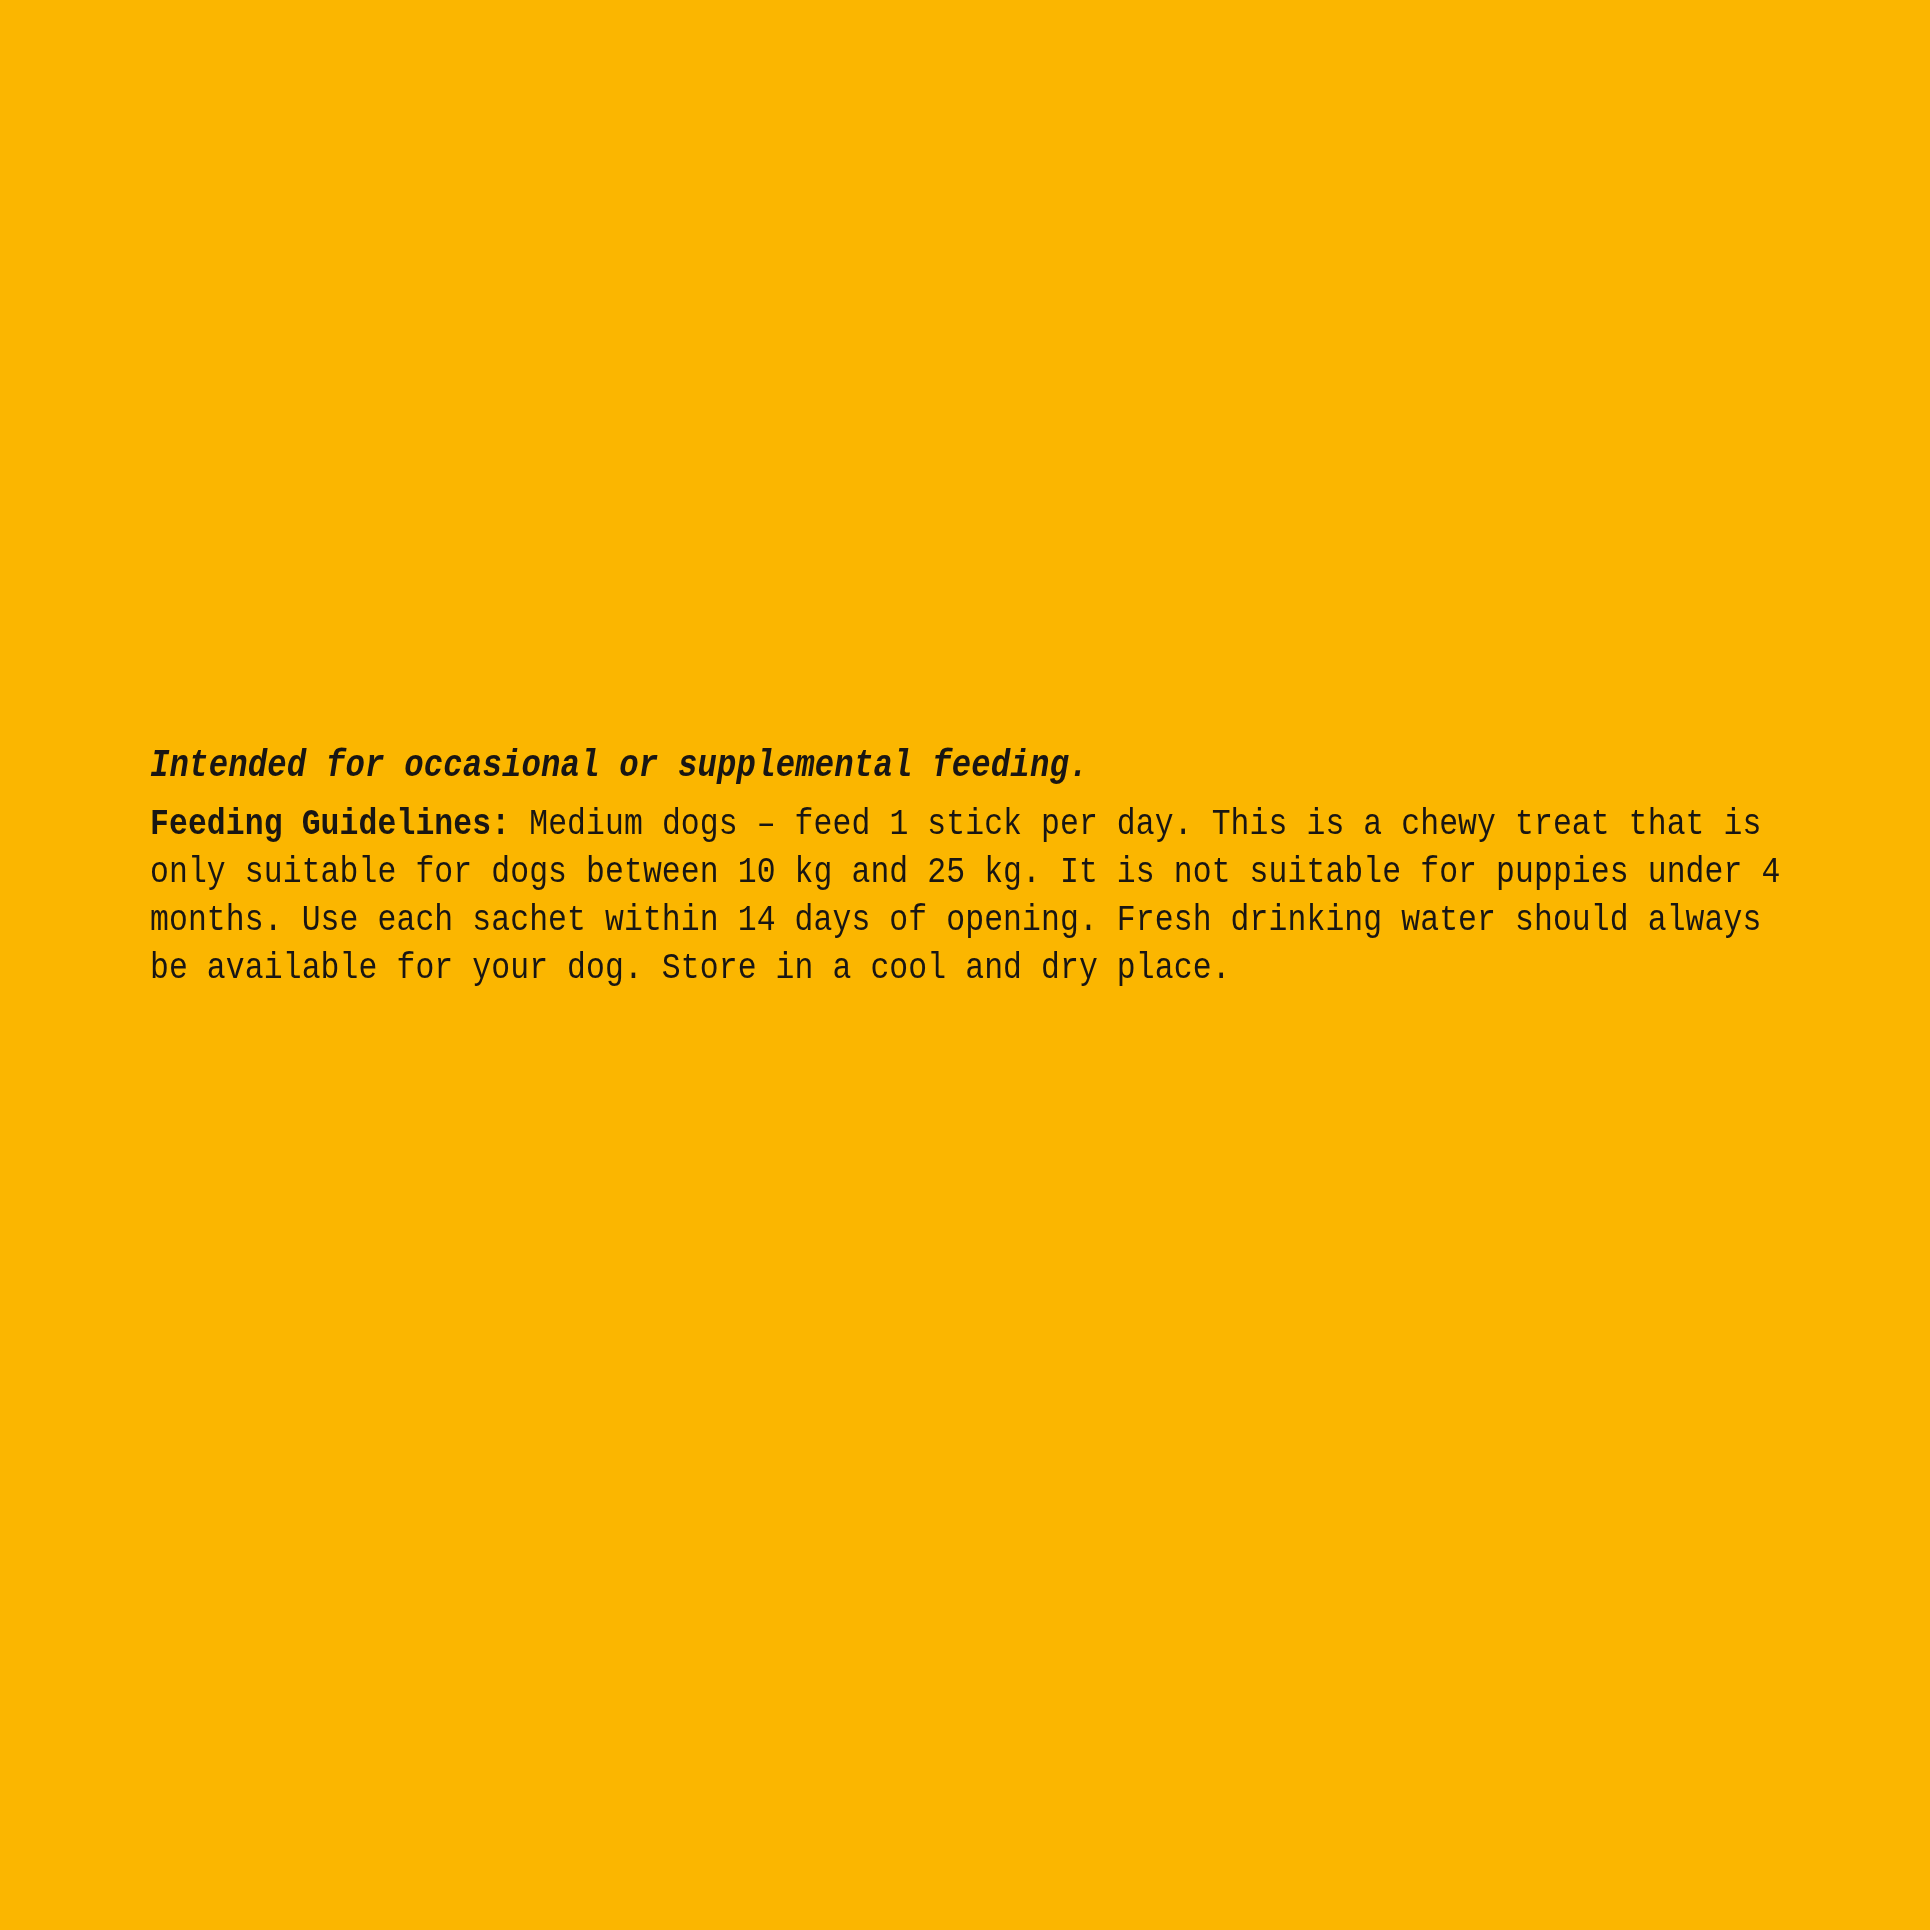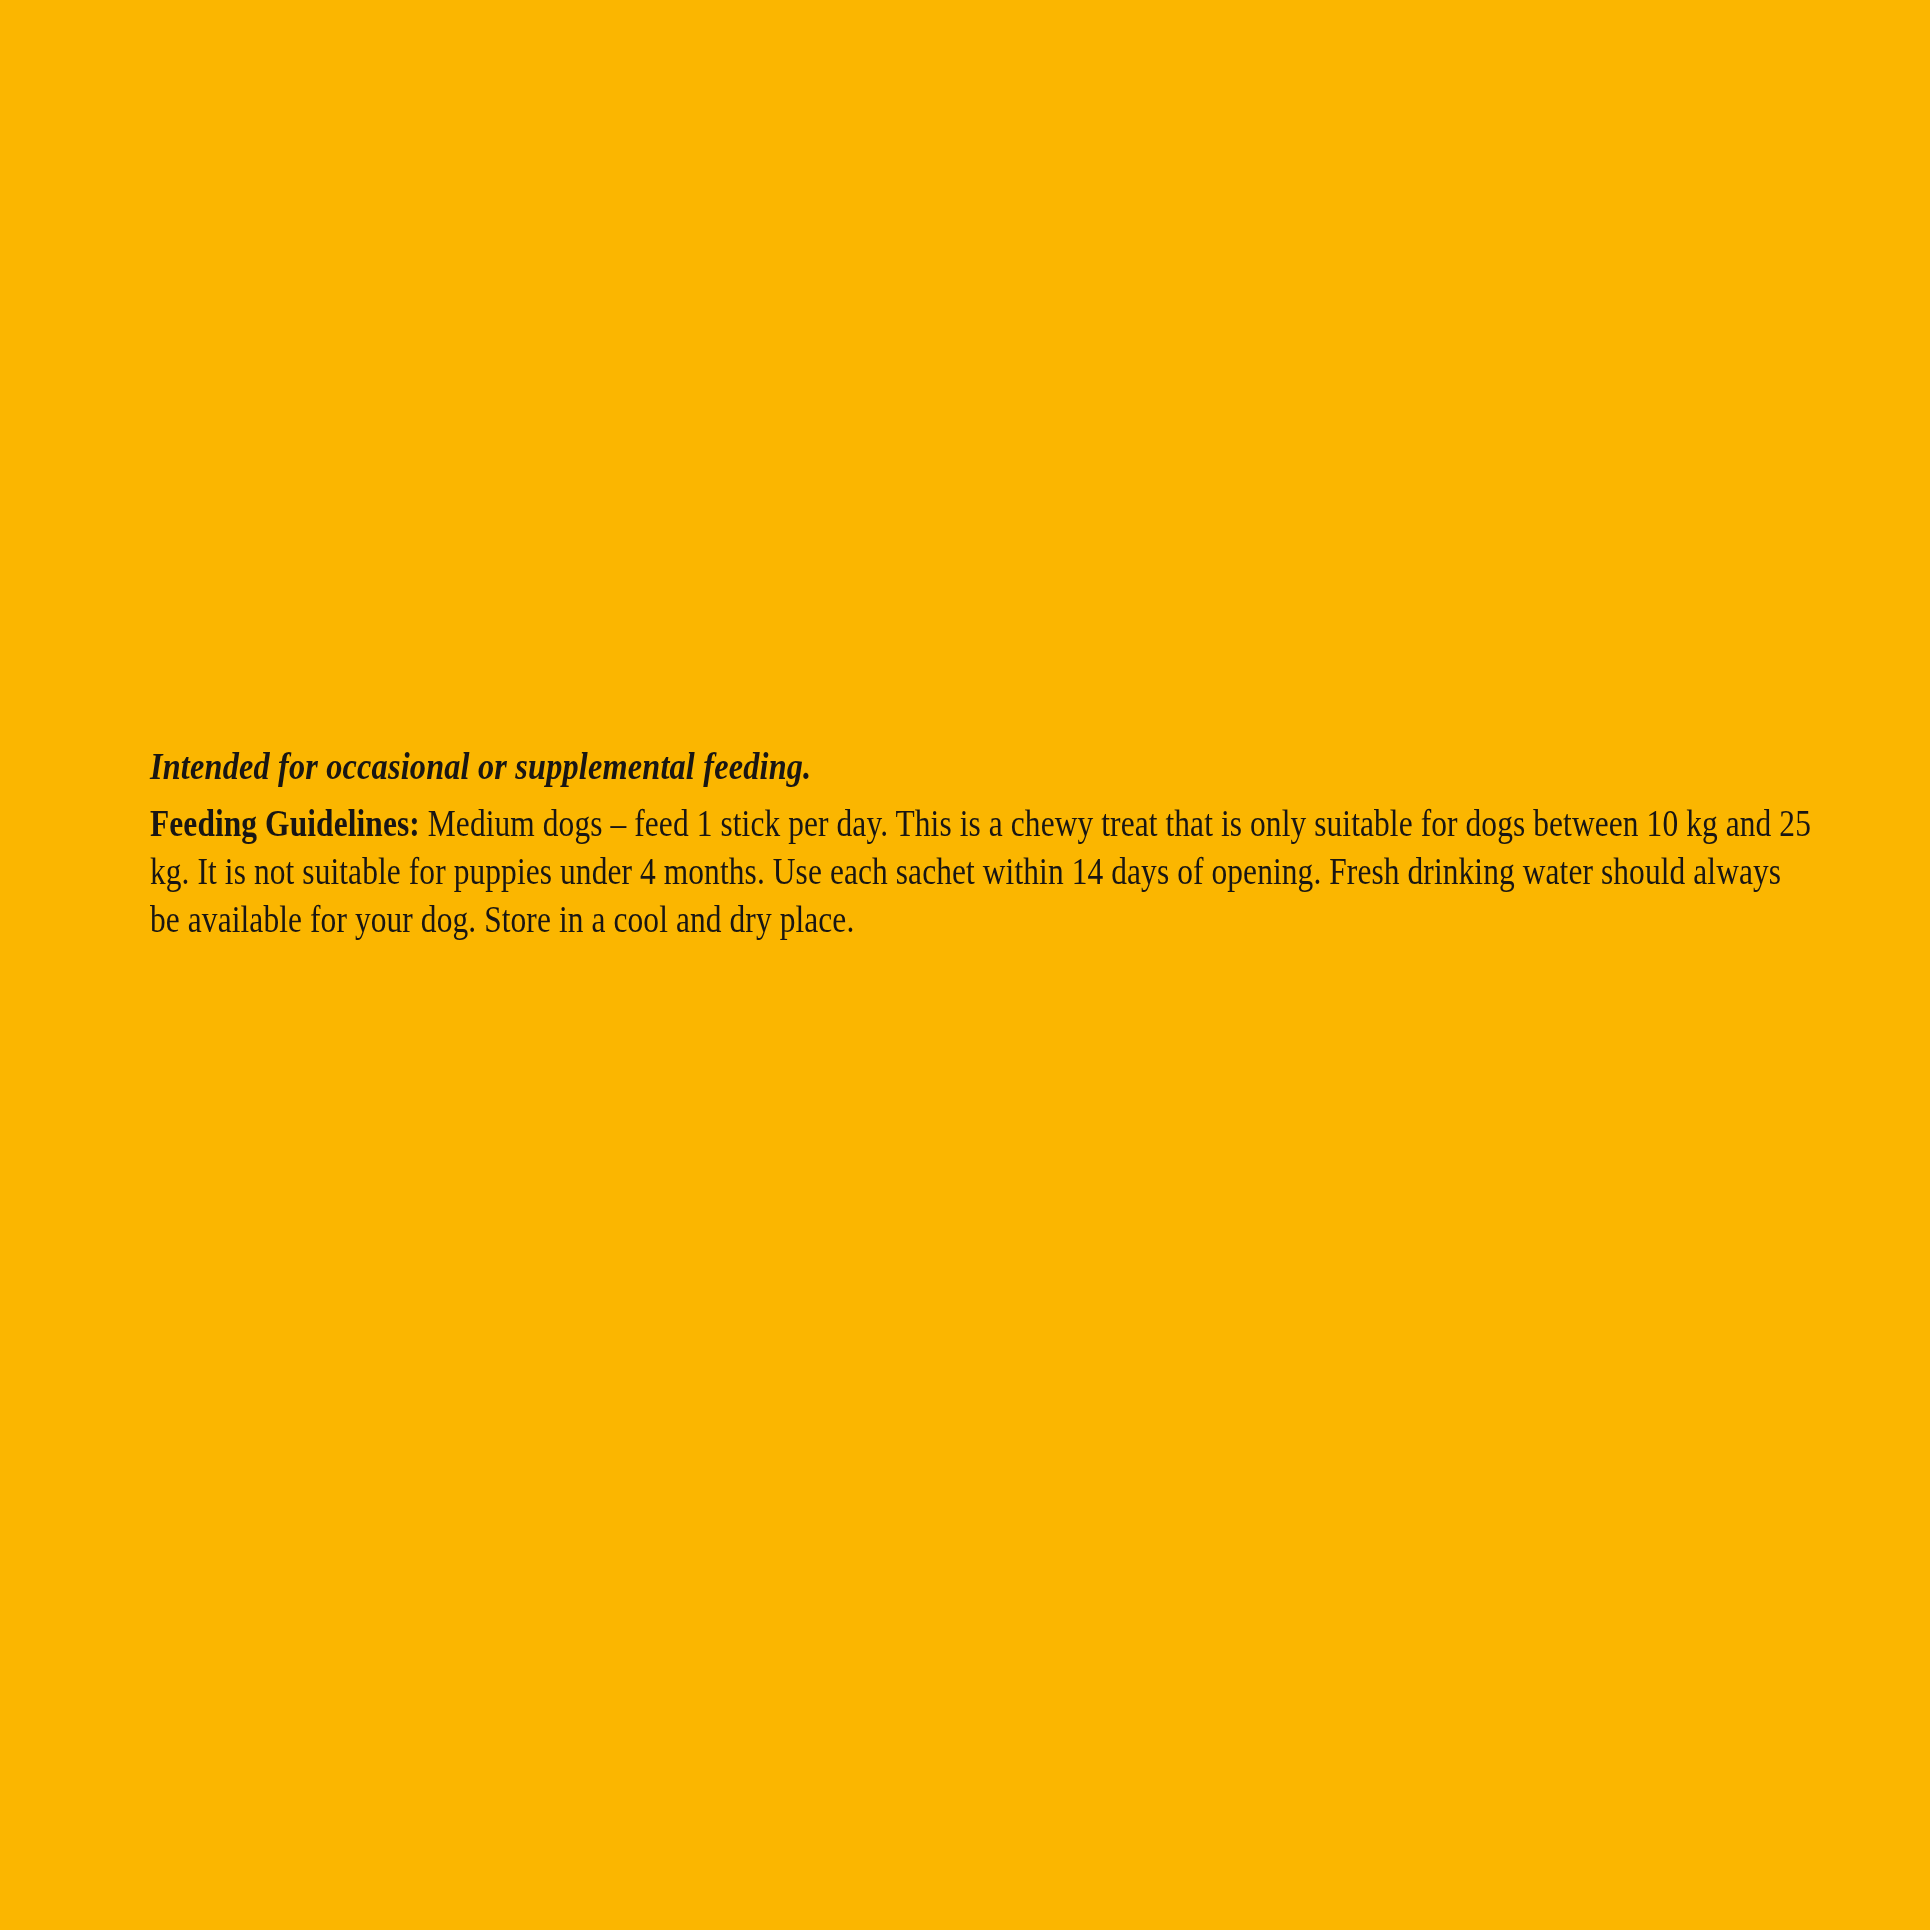--- a/index.html
+++ b/index.html
@@ -9,21 +9,21 @@
   html, body {
     margin: 0;
     padding: 0;
   }
   .canvas {
     position: relative;
     width: 1931px;
     height: 1931px;
     background: var(--bg);
     overflow: hidden;
-    font-family: Liberation Serif, serif;
+    font-family: Liberation Mono, monospace;
     color: var(--text);
   }
   .text-block {
     position: absolute;
     left: 150px;
     top: 742px;
     width: 1959px;              
     transform: scaleX(0.85);    
     transform-origin: 0 0;
   }

